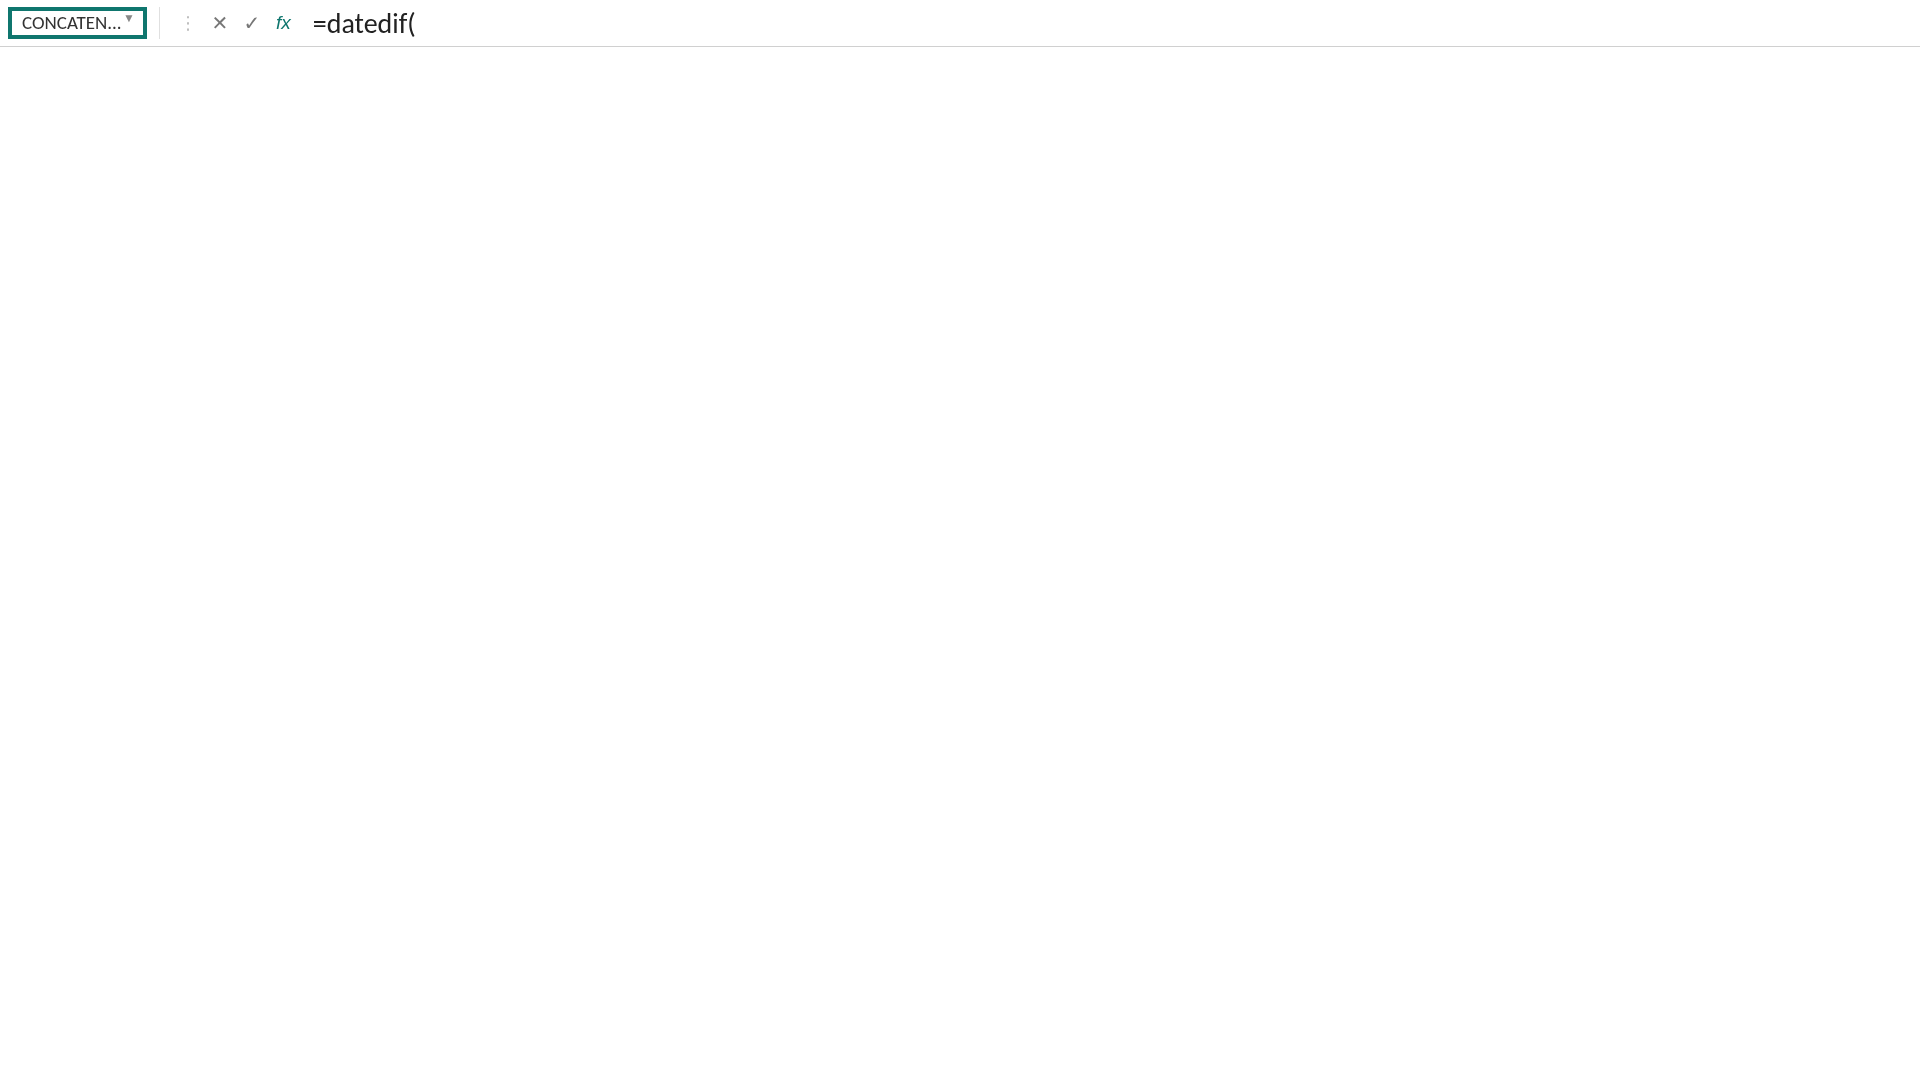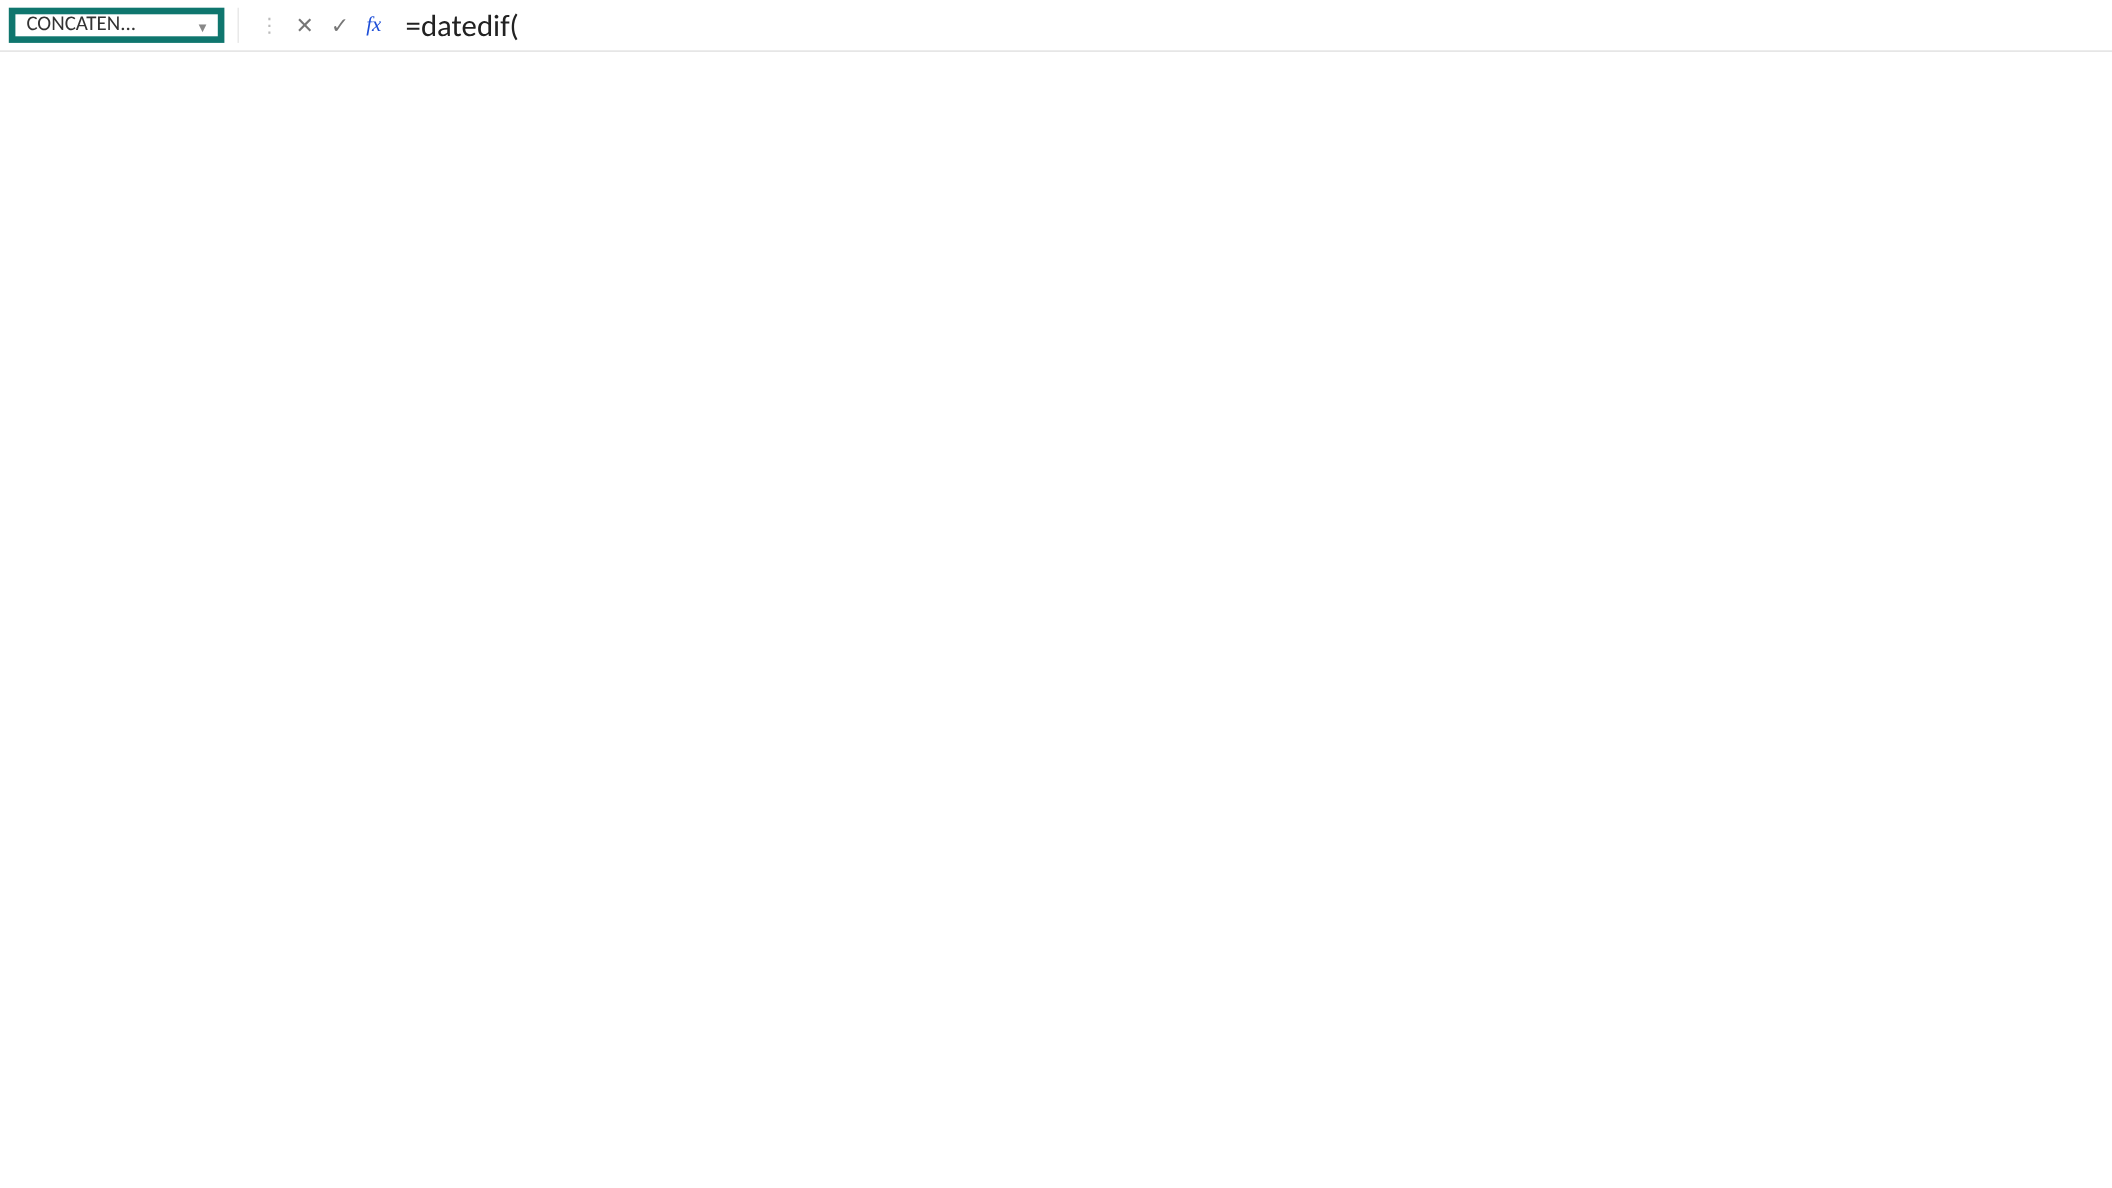--- a/index.html
+++ b/index.html
@@ -16,25 +16,25 @@
     
     .formula-bar {
       display: flex;
       align-items: center;
       height: 47px;
       border-bottom: 1px solid #d0d0d0;
       background: #ffffff;
       padding: 0 8px;
     }
     .name-box {
-      width: 196px;
+      width: 139px;
       height: 32px;
-      border: 6px solid #0f766e;
-      display: flex;
-      align-items: flex-end;
+      border: 4px solid #0f766e;
+      display: flex;
+      align-items: flex-start;
       padding: 0 10px;
       font-size: 19px;
       color: #333;
       position: relative;
       background: #fff;
     }
     .name-box-dropdown {
       position: absolute;
       right: 8px;
       color: #888;
@@ -55,23 +55,23 @@
       color: #777;
       font-size: 20px;
       cursor: pointer;
     }
     .fb-button.dots {
       color: #bbb;
       font-size: 18px;
     }
     .fx-label {
       font-style: italic;
-      font-family: Liberation Serif, serif;
+      font-family: Liberation Sans, sans-serif;
       font-size: 19px;
-      color: #1d4ed8;
+      color: #0f766e;
       margin-right: 18px;
       margin-left: 8px;
     }
     .formula-input {
       flex: 1;
       font-size: 28px;
       color: #222;
       font-family: 'Calibri', sans-serif;
       padding-left: 4px;
     }

